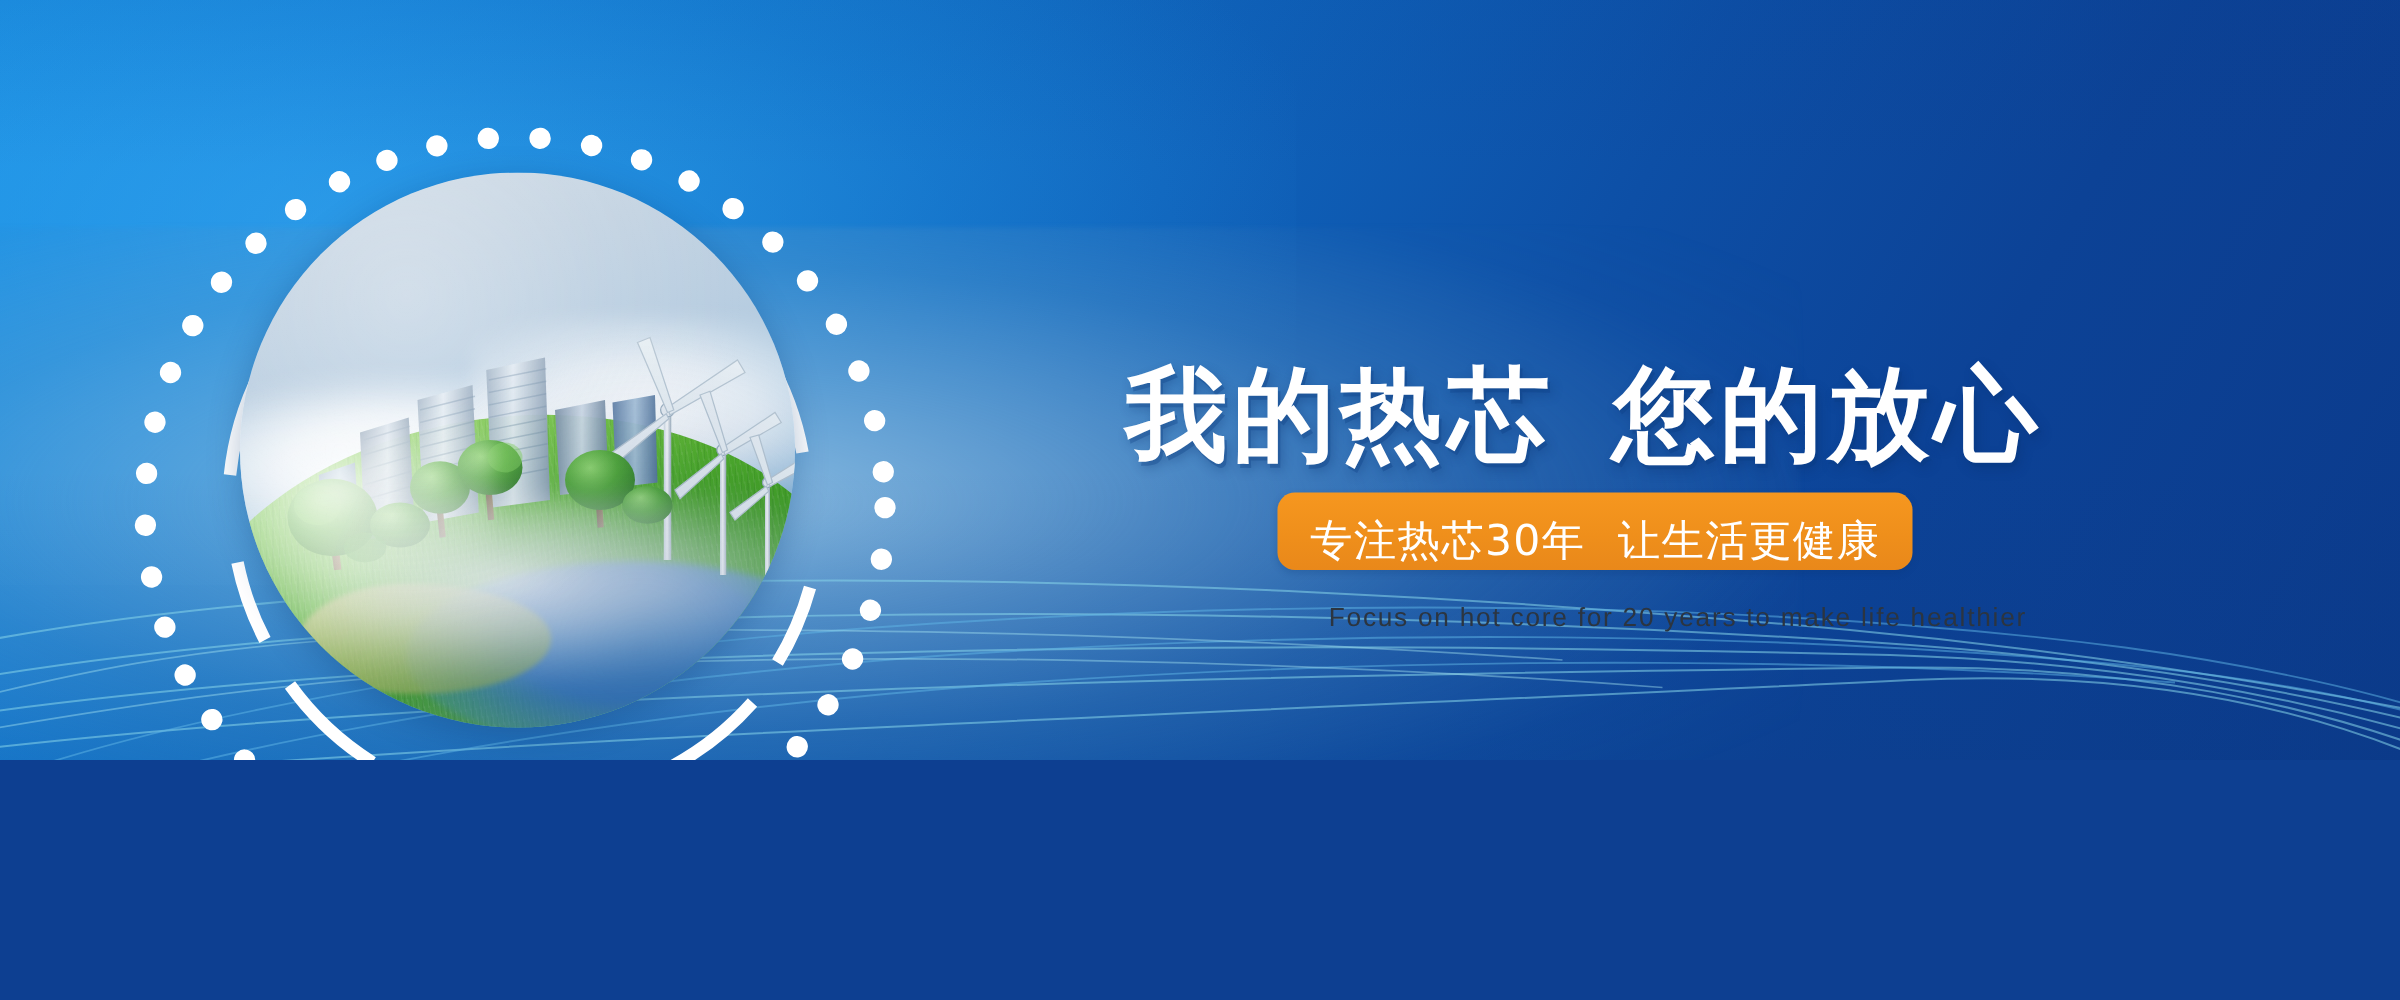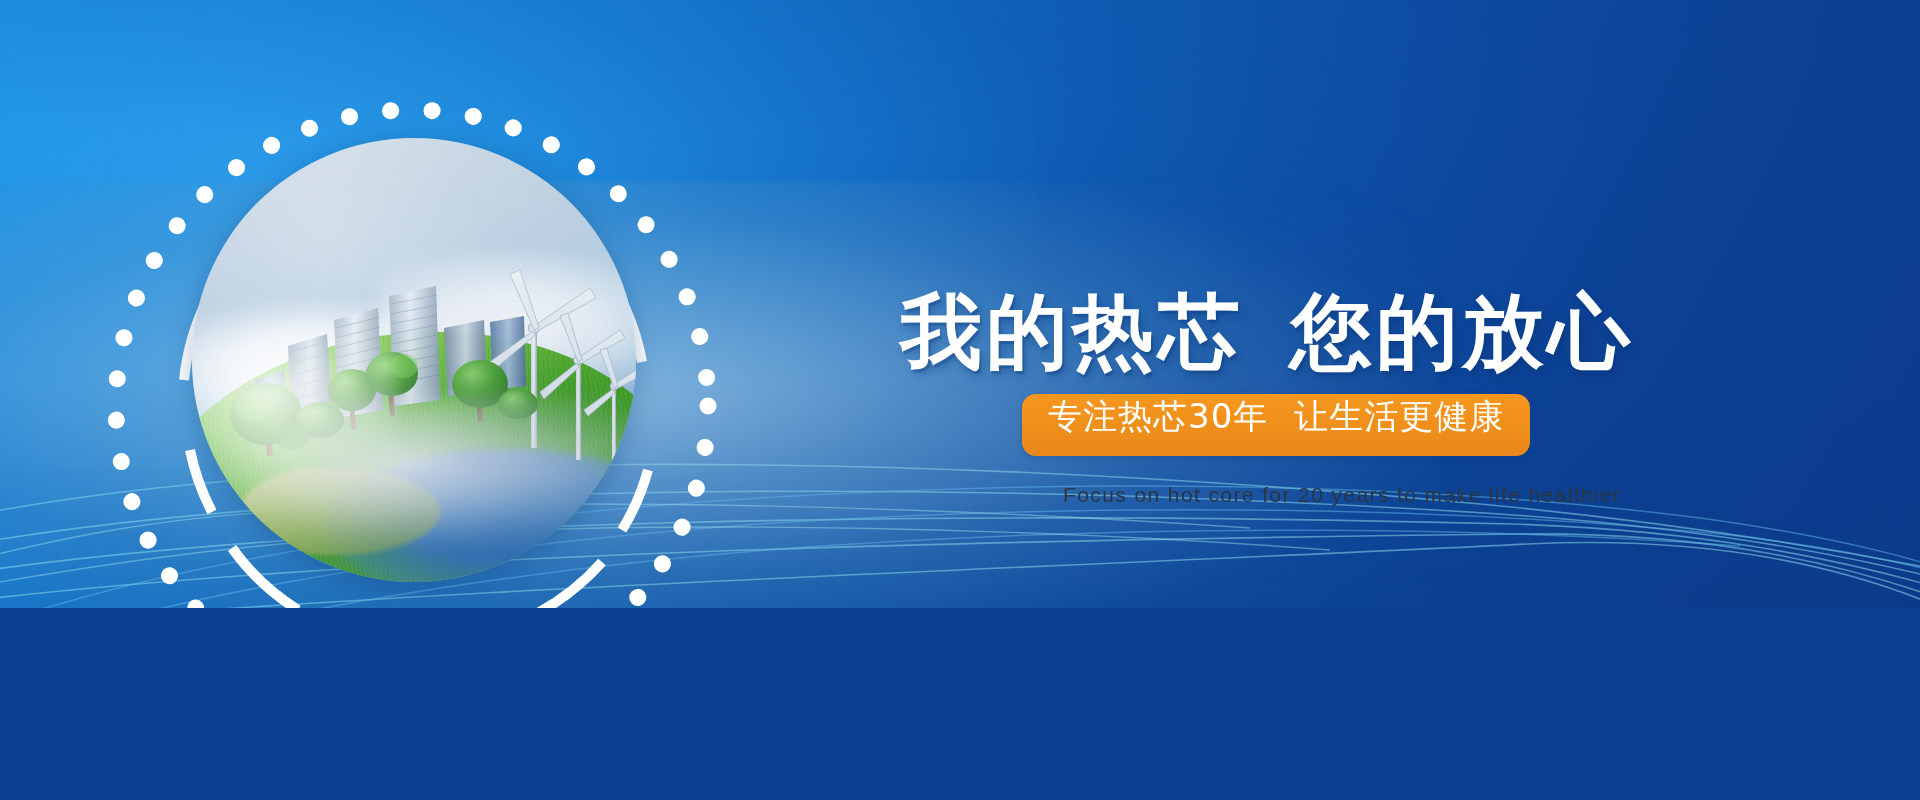--- a/index.html
+++ b/index.html
@@ -243,21 +243,21 @@
   }
   .headline .gap { display: inline-block; width: 46px; }
 
   .badge {
     position: absolute;
     left: 1022px;
     top: 394px;
     height: 62px;
     padding: 0 26px;
     display: flex;
-    align-items: flex-start;
+    align-items: flex-end;
     border-radius: 14px;
     background: linear-gradient(180deg, #f6971f 0%, #ef8f1b 55%, #e9881a 100%);
     box-shadow: 0 2px 6px rgba(10,50,110,0.22);
   }
   .badge-text {
     font-size: 34px;
     color: #ffffff;
     letter-spacing: 1px;
     white-space: nowrap;
     font-family: "DejaVu Sans", "Liberation Sans", sans-serif;

